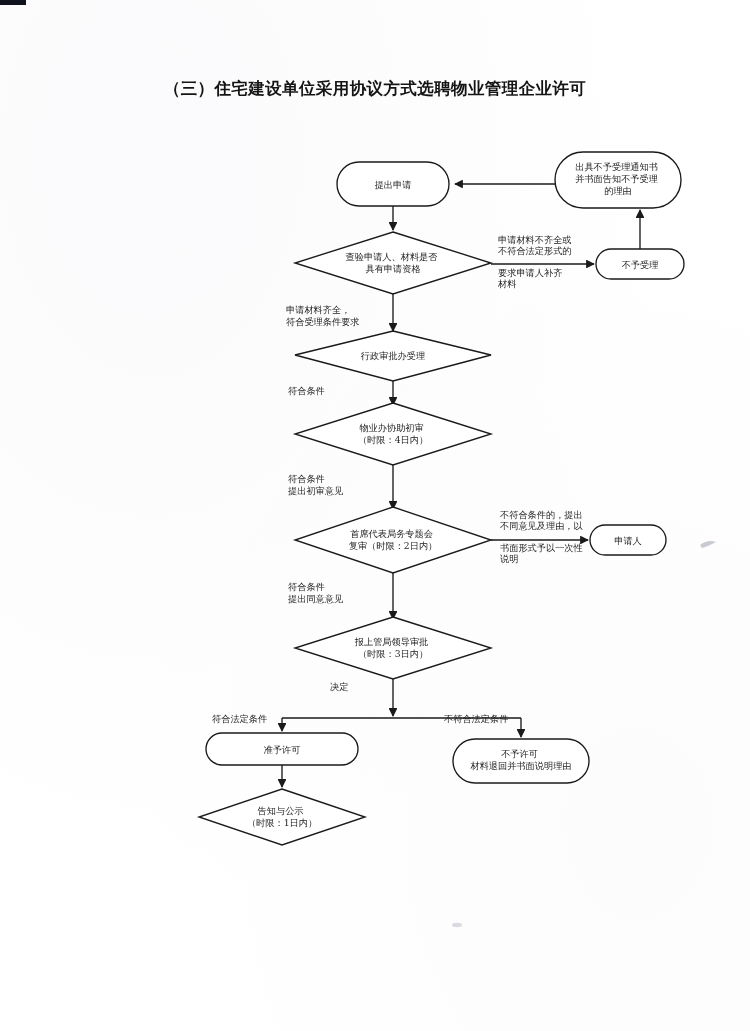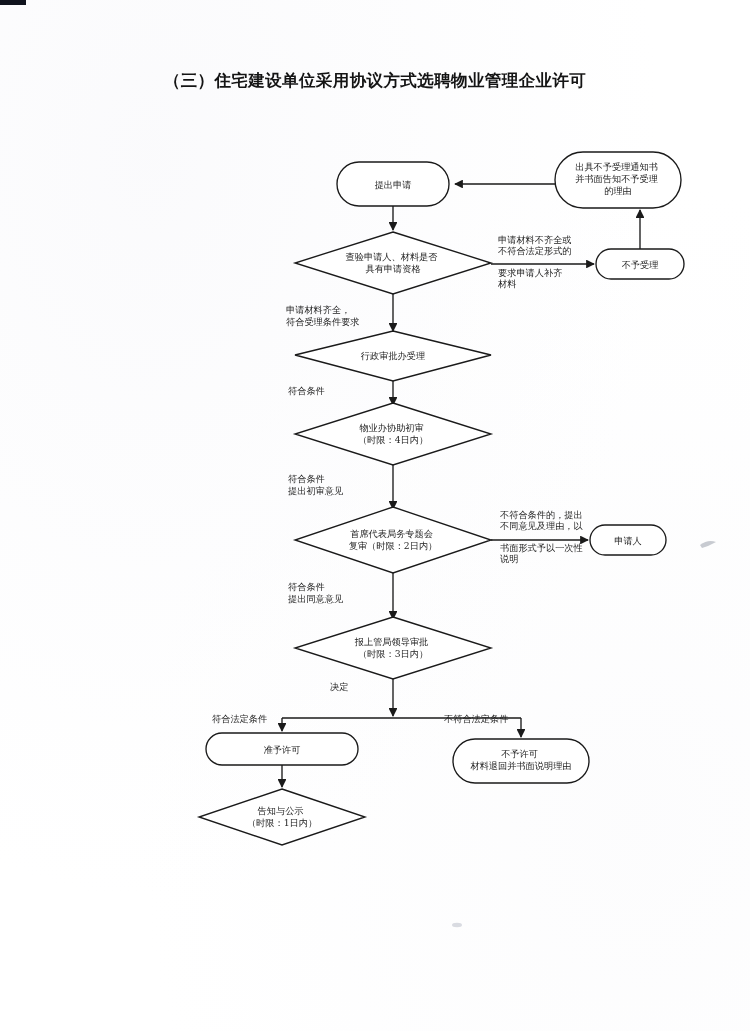--- a/index.html
+++ b/index.html
@@ -30,21 +30,21 @@
     position: absolute;
     left: 0;
     top: 0;
     width: 26px;
     height: 5px;
     background: #10131d;
   }
   #doc-title {
     position: absolute;
     left: 0;
-    top: 70px;
+    top: 78px;
     width: 750px;
     text-align: center;
     font-family: "DejaVu Serif", "Liberation Serif", serif;
     font-weight: bold;
     font-size: 16.5px;
     letter-spacing: 0.4px;
     color: #141414;
     white-space: nowrap;
   }
   #flow {

